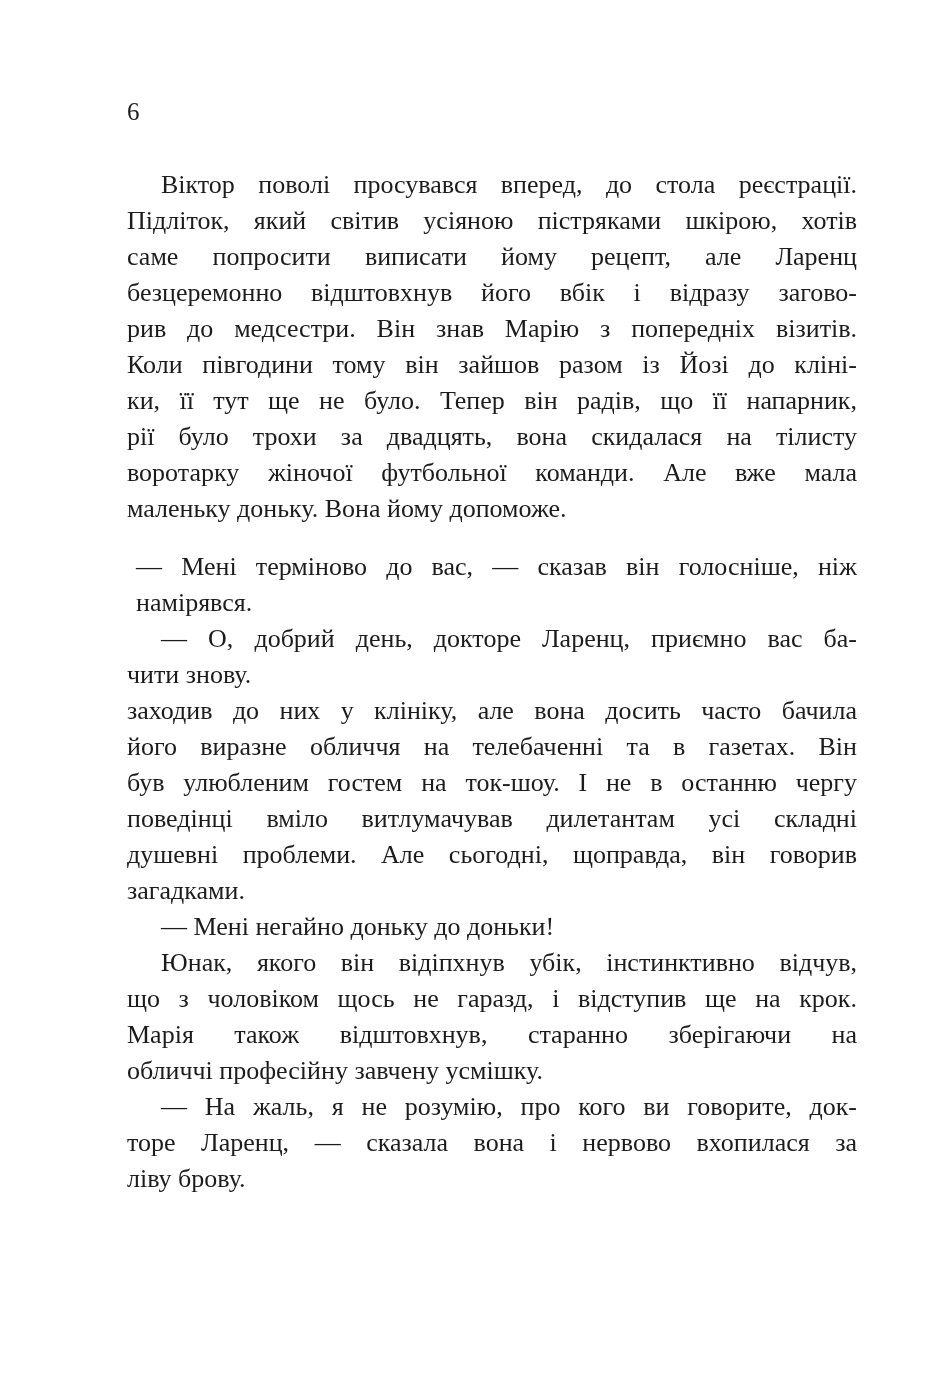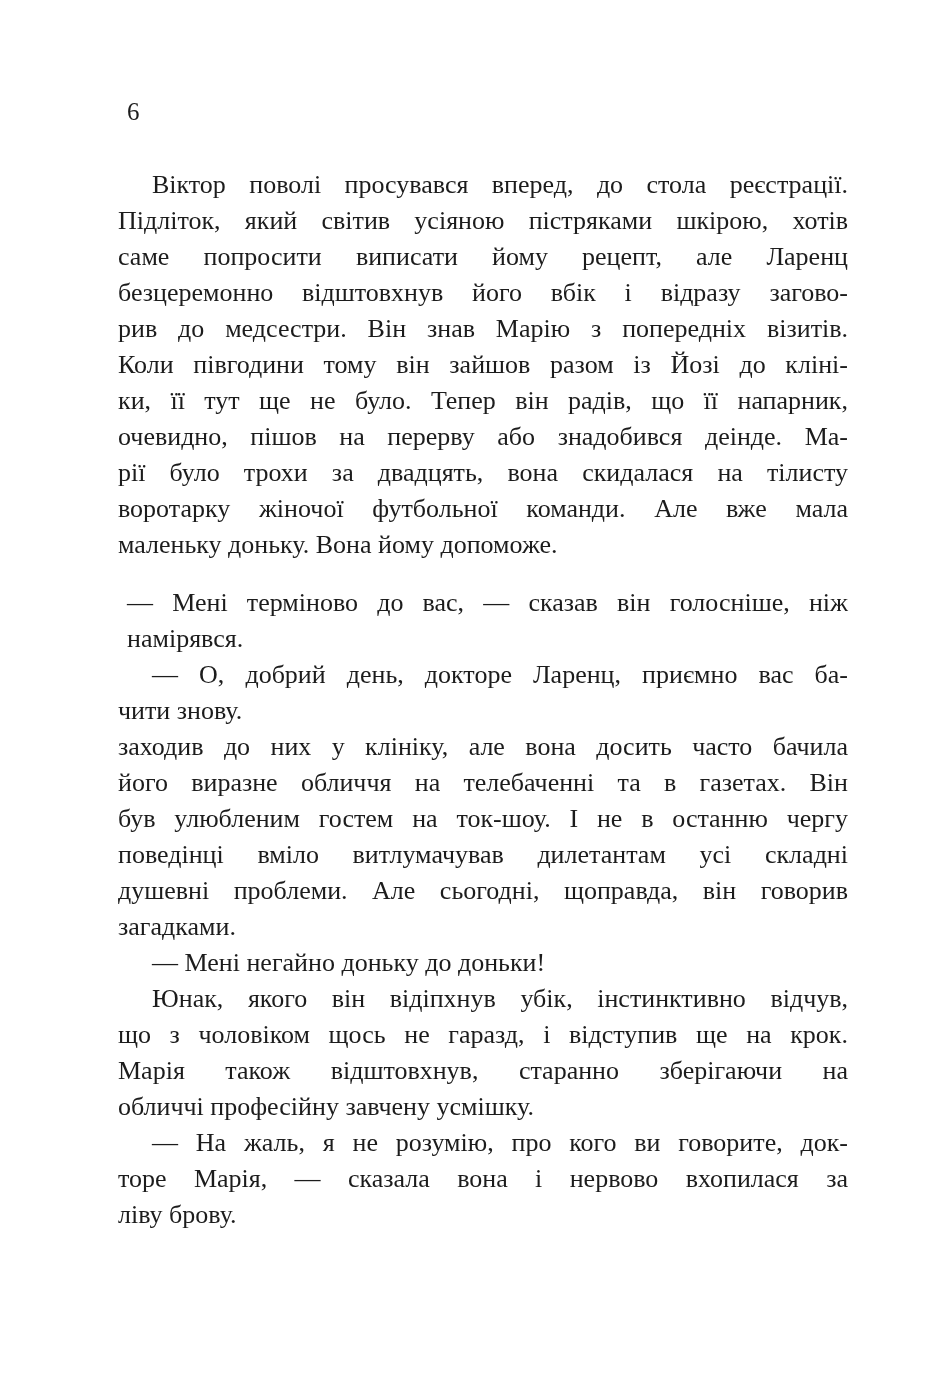--- a/index.html
+++ b/index.html
@@ -22,21 +22,21 @@
   }
   .page-number {
     position: absolute;
     left: 127px;
     top: 97px;
     font-size: 25px;
     line-height: 30px;
   }
   .text-block {
     position: absolute;
-    left: 118px;
+    left: 127px;
     top: 167px;
     width: 730px;
     font-size: 26px;
     line-height: 36px;
   }
   .para {
     margin: 0;
     padding: 0;
   }
   .para.section-gap {
@@ -65,21 +65,20 @@
   <div class="text-block">
 
     <div class="para">
       <div class="line first">Віктор поволі просувався вперед, до стола реєстрації.</div>
       <div class="line">Підліток, який світив усіяною пістряками шкірою, хотів</div>
       <div class="line">саме попросити виписати йому рецепт, але Ларенц</div>
       <div class="line">безцеремонно відштовхнув його вбік і відразу загово-</div>
       <div class="line">рив до медсестри. Він знав Марію з попередніх візитів.</div>
       <div class="line">Коли півгодини тому він зайшов разом із Йозі до кліні-</div>
       <div class="line">ки, її тут ще не було. Тепер він радів, що її напарник,</div>
-      <div class="line">очевидно, пішов на перерву або знадобився деінде. Ма-</div>
       <div class="line">рії було трохи за двадцять, вона скидалася на тілисту</div>
       <div class="line">воротарку жіночої футбольної команди. Але вже мала</div>
       <div class="line last">маленьку доньку. Вона йому допоможе.</div>
     </div>
 
     <div class="para section-gap">
       <div class="line">— Мені терміново до вас, — сказав він голосніше, ніж</div>
       <div class="line last">намірявся.</div>
     </div>
 
@@ -103,18 +102,18 @@
 
     <div class="para">
       <div class="line first">Юнак, якого він відіпхнув убік, інстинктивно відчув,</div>
       <div class="line">що з чоловіком щось не гаразд, і відступив ще на крок.</div>
       <div class="line">Марія також відштовхнув, старанно зберігаючи на</div>
       <div class="line last">обличчі професійну завчену усмішку.</div>
     </div>
 
     <div class="para">
       <div class="line first">— На жаль, я не розумію, про кого ви говорите, док-</div>
-      <div class="line">торе Марія, — сказала вона і нервово вхопилася за</div>
+      <div class="line">торе Ларенц, — сказала вона і нервово вхопилася за</div>
       <div class="line last">ліву брову.</div>
     </div>
 
   </div>
 </div>
 
 </body></html>

